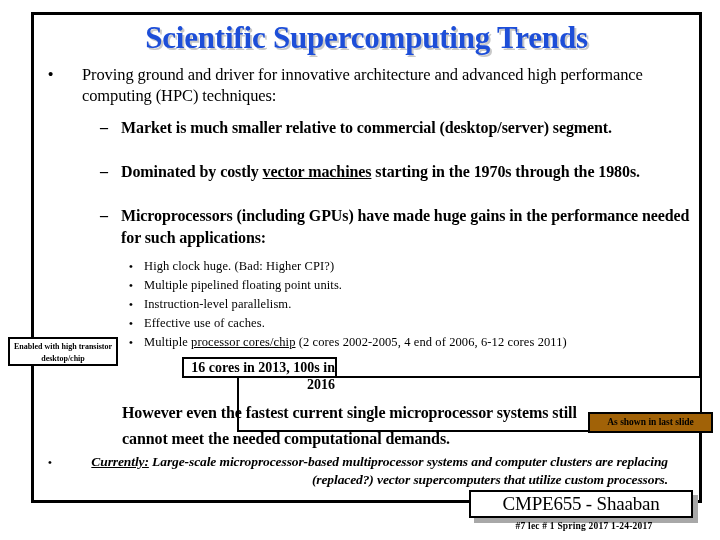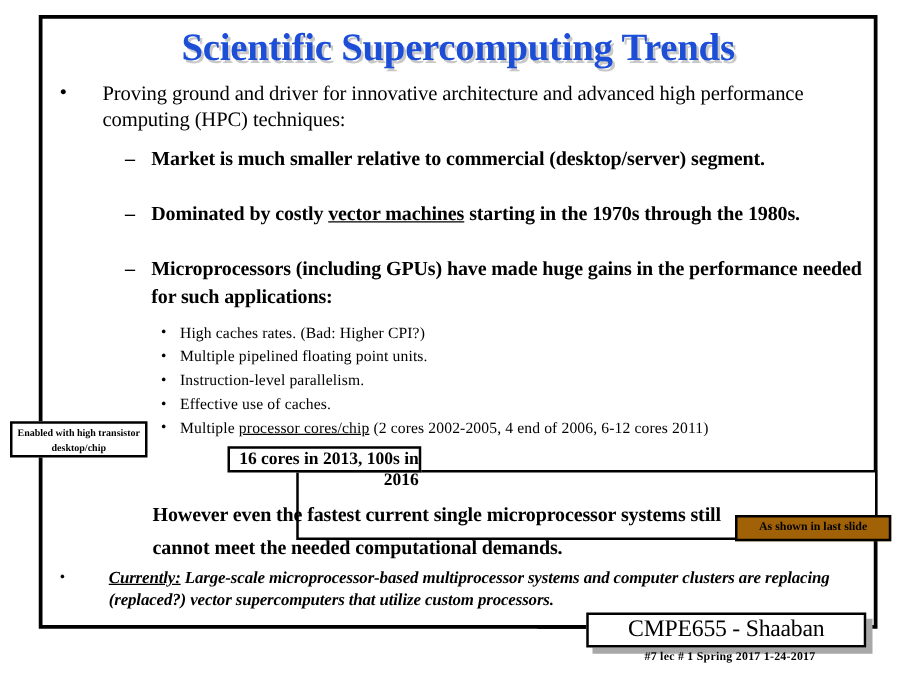--- a/index.html
+++ b/index.html
@@ -211,20 +211,21 @@
     width: 39px;
     font-size: 11px;
     line-height: 18px;
   }
   #currently-row .btext {
     font-size: 13.5px;
     font-style: italic;
     font-weight: bold;
     line-height: 18px;
     letter-spacing: -0.1px;
+    text-align: right;
   }
 
   
   #footer-shadow {
     position: absolute;
     left: 474px;
     top: 495px;
     width: 224px;
     height: 28px;
     background: #a8a8a8;
@@ -288,21 +289,21 @@
   <span class="btext"><span>Dominated by costly </span><span class="u">vector machines</span><span> starting in the 1970s through the 1980s.</span></span>
 </div>
 
 <div class="row lvl2" id="lvl2-c">
   <span class="bullet">–</span>
   <span class="btext">Microprocessors (including GPUs) have made huge gains in the performance needed for such applications:</span>
 </div>
 
 <div class="row lvl3" id="lvl3-a">
   <span class="bullet">•</span>
-  <span class="btext">High caches rates.     (Bad:  Higher CPI?)</span>
+  <span class="btext">High clock huge.     (Bad:  Higher CPI?)</span>
 </div>
 
 <div class="row lvl3" id="lvl3-b">
   <span class="bullet">•</span>
   <span class="btext">Multiple pipelined floating point units.</span>
 </div>
 
 <div class="row lvl3" id="lvl3-c">
   <span class="bullet">•</span>
   <span class="btext">Instruction-level parallelism.</span>

